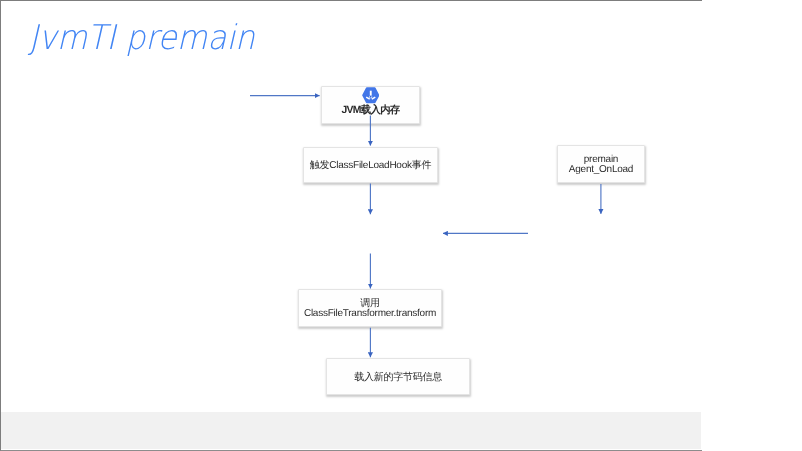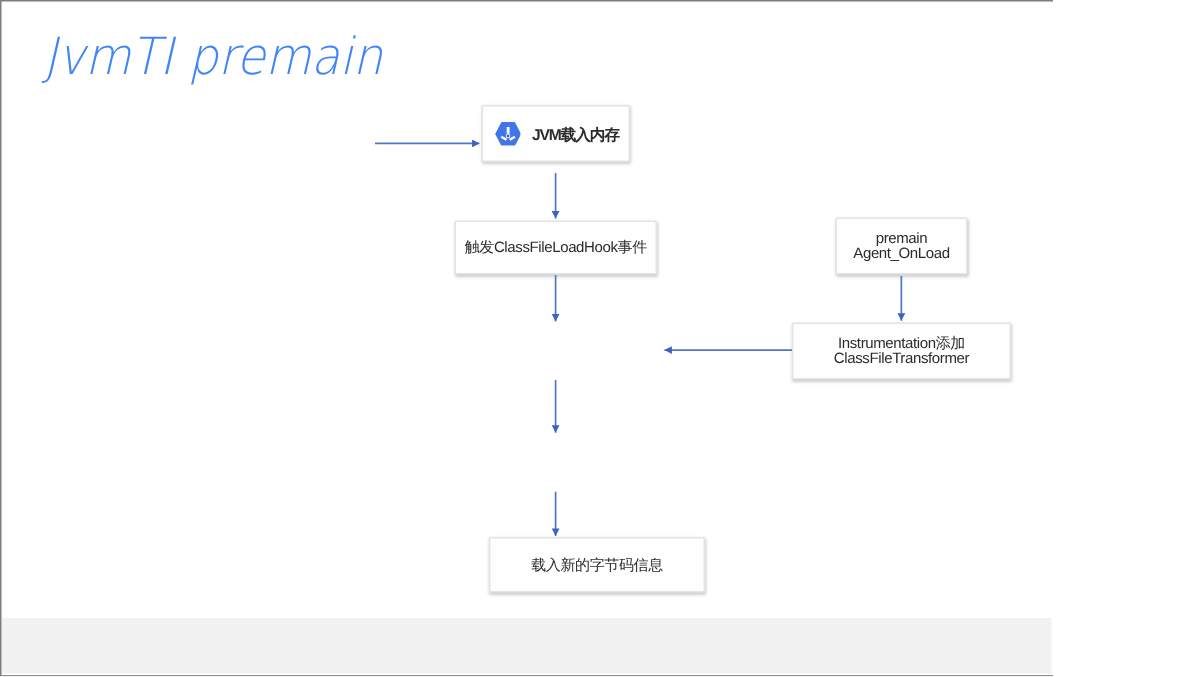--- a/index.html
+++ b/index.html
@@ -36,21 +36,21 @@
 </style>
 </head>
 <body>
 
 <div id="slide">
   <div id="slide-frame"></div>
 
   <div id="title">JvmTI premain</div>
 
 
-  <div class="node with-icon" style="left:321px;top:70px;width:99px;height:38px;">
+  <div class="node with-icon" style="left:321px;top:86px;width:99px;height:38px;flex-direction:column;">
     <span class="ico" style="margin-left:7.5px;margin-right:7.6px;width:17.5px;height:16.8px;">
       <svg viewBox="0 0 35 33.6" width="17.5" height="16.8">
         <path d="M9.7 0.7h15.6a2 2 0 0 1 1.7 1l7.3 13.9a2 2 0 0 1 0 2.1l-7.3 13.9a2 2 0 0 1-1.7 1H9.7a2 2 0 0 1-1.7-1L0.7 17.7a2 2 0 0 1 0-2.1L8 1.7a2 2 0 0 1 1.7-1z" fill="#4276e8"></path>
         <path d="M15.6 7.4h3.8v9.0h-3.8z" fill="#fff"></path>
         <path d="M9.2 18.9 16.2 22.9l-1.6 2.7-7.0-4.0z" fill="#fff"></path>
         <path d="M25.8 18.9 18.8 22.9l1.6 2.7 7.0-4.0z" fill="#fff"></path>
         <circle cx="17.5" cy="19.4" r="3.0" fill="#fff"></circle>
         <circle cx="17.5" cy="19.4" r="1.9" fill="#3266d8"></circle>
       </svg>
     </span>
@@ -60,25 +60,25 @@
   <div class="node" style="left:303px;top:147px;width:135px;height:36px;justify-content:center;">
     <span class="txt">触发ClassFileLoadHook事件</span>
   </div>
 
   <div class="node" style="left:557px;top:145px;width:88px;height:38px;">
     <span class="txt">premain
 Agent_OnLoad</span>
   </div>
 
 
-  <div class="node" style="left:528px;top:215px;width:146px;height:38px;">
-    <span class="txt">Instrumentation添加
-ClassFileTransformer</span>
+
+  <div class="node" style="left:298px;top:289px;width:144px;height:38px;">
+    <span class="txt">调用
+ClassFileTransformer.transform</span>
   </div>
-
 
   <div class="node" style="left:298px;top:358px;width:144px;height:37px;margin-left:28px;">
     <span class="txt">载入新的字节码信息</span>
   </div>
 
   <svg id="arrows" style="position:absolute;left:0;top:0;width:802px;height:451px;" viewBox="0 0 802 451">
     <defs>
       <marker id="ah" markerWidth="5.2" markerHeight="5.2" refX="4.9" refY="2.6" orient="auto" markerUnits="userSpaceOnUse">
         <path d="M0,0 L5,2.6 L0,5.2 z" fill="#3a64c0"></path>
       </marker>

